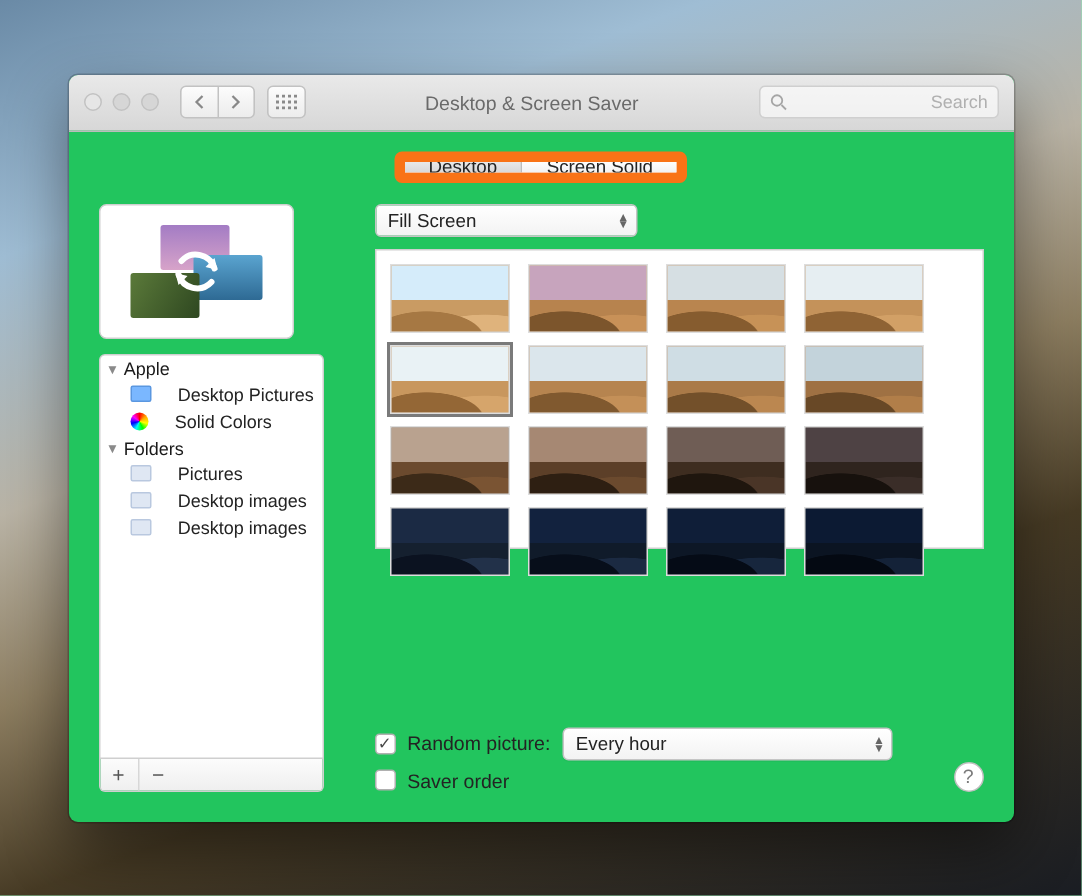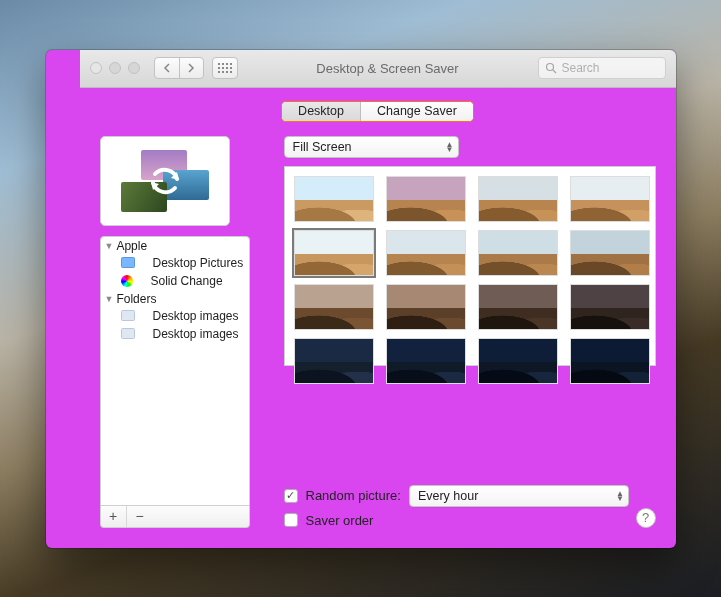--- a/index.html
+++ b/index.html
@@ -6,25 +6,25 @@
   html, body { width: 721px; height: 597px; overflow: hidden; }
   body {
     font-family: -apple-system, "Helvetica Neue", Helvetica, Arial, sans-serif;
     font-size: 13px;
     color: #232323;
     background: linear-gradient(160deg, #6a8aa6 0%, #9fbdd4 20%, #b9b3a5 40%, #8c7d60 55%, #463a24 70%, #1a1d23 100%);
     display: flex; align-items: center; justify-content: center;
   }
   .window {
     width: 630px; height: 498px;
-    background: #d946ef;
+    background: #22c55e;
     border-radius: 6px;
     box-shadow: 0 18px 42px rgba(0,0,0,.45), 0 0 0 1px rgba(0,0,0,.2);
     overflow: hidden;
-    display: flex; flex-direction: column; padding-left: 34px;
+    display: flex; flex-direction: column;
   }
   .titlebar {
     height: 38px;
     background: linear-gradient(#e9e9e9,#d7d7d7);
     border-bottom: 1px solid #bcbcbc;
     display: flex; align-items: center;
     padding: 0 10px;
     gap: 8px;
   }
   .traffic { display: flex; gap: 7px; margin-right: 6px;}
@@ -32,29 +32,30 @@
   .dot:first-child { background:#e6e6e6; }
   .seg {
     display: inline-flex; border: 1px solid #c2c2c2; border-radius: 4px;
     background: linear-gradient(#fcfcfc,#ececec); height: 22px;
   }
   .seg .segbtn { width: 24px; display:flex;align-items:center;justify-content:center; color:#888; }
   .seg .segbtn + .segbtn { border-left:1px solid #c2c2c2; }
   .gridbtn { width: 34px; }
   .title-wrap { flex:1; text-align:center; color:#6a6a6a; font-size:13px;}
   .searchbox {
-    width: 128px; height: 22px; background: #fff; border:1px solid #cfcfcf;
+    width: 160px; height: 22px; background: #fff; border:1px solid #cfcfcf;
     border-radius: 4px; display:flex; align-items:center; padding:0 6px; color:#b0b0b0;
     gap:5px; font-size:12px;
     background: rgba(255,255,255,.6);
+    justify-content: space-between;
   }
   .searchbox svg{color:#a5a5a5}
   .body { flex:1; padding: 13px 20px 20px 20px; display:flex; flex-direction:column; gap: 0;}
   .tabs { display:flex; justify-content:center; }
-  .tabbar { display:inline-flex; border:1px solid #f97316; border-radius:5px; overflow:hidden; height:21px; background:#fff;}
+  .tabbar { display:inline-flex; border:7px solid #f97316; border-radius:5px; overflow:hidden; height:21px; background:#fff;}
   .tab { padding: 2px 16px; font-size:12.5px; background:linear-gradient(#fdfdfd,#f2f2f2); display:flex;align-items:center; }
   .tab.active { background: linear-gradient(#e8e8e8,#d9d9d9); }
   .tab + .tab { border-left:1px solid #bdbdbd;}
   .content { display:flex; gap: 14px; margin-top: 14px; flex:1; }
   .leftcol { width: 150px; display:flex; flex-direction:column;}
   .preview {
     width: 130px; height: 90px; border:1px solid #cfcfcf; border-radius:5px; background:#fff;
     display:flex;align-items:center;justify-content:center; margin-bottom:10px;
   }
   .preview-inner{ width:88px;height:62px;position:relative;}
@@ -158,21 +159,21 @@
     </div>
   </div>
 
   <div class="body">
     <div class="tabs">
       <div class="tabbar">
         <div class="tab active">
             <span>Desktop</span>
           </div>
         <div class="tab">
-            <span>Change Saver</span>
+            <span>Screen Solid</span>
           </div>
       </div>
     </div>
 
     <div class="content">
       <div class="leftcol">
         <div class="preview">
           <div class="preview-inner">
             <div class="ptile pt2"></div>
             <div class="ptile pt3"></div>
@@ -194,25 +195,29 @@
             <div class="group">
               <span class="triangle">▼</span>
               <span>Apple</span>
             </div>
             <div class="item">
               <span class="fico blue"></span>
               <span>Desktop Pictures</span>
             </div>
             <div class="item">
               <span class="colorwheel"></span>
-              <span>Solid Change</span>
+              <span>Solid Colors</span>
             </div>
             <div class="group">
               <span class="triangle">▼</span>
               <span>Folders</span>
+            </div>
+            <div class="item">
+              <span class="fico"></span>
+              <span>Pictures</span>
             </div>
             <div class="item">
               <span class="fico"></span>
               <span>Desktop images</span>
             </div>
             <div class="item">
               <span class="fico"></span>
               <span>Desktop images</span>
             </div>
           </div>

